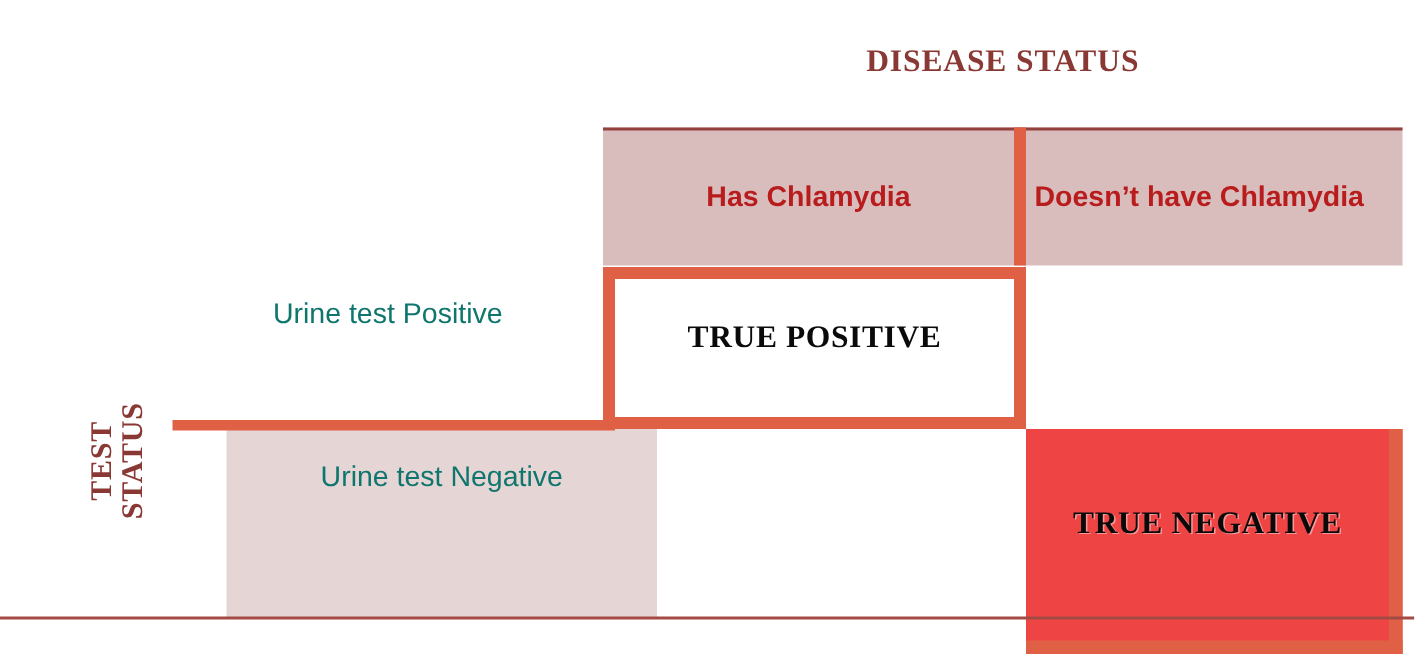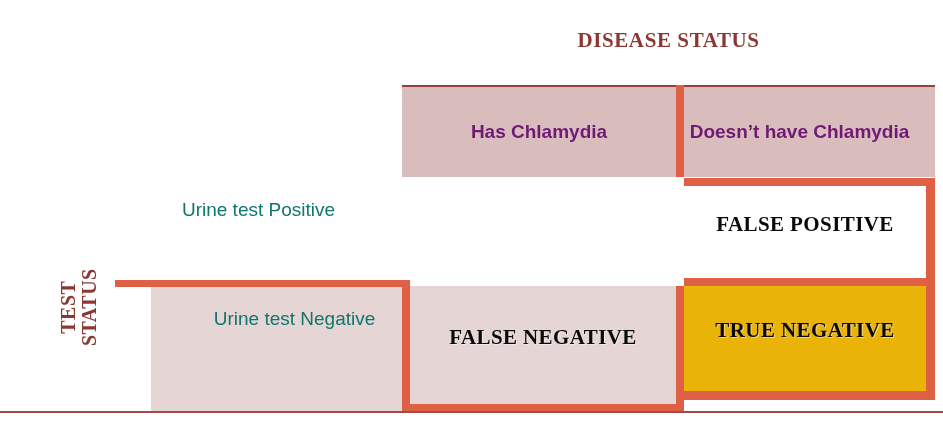--- a/index.html
+++ b/index.html
@@ -75,21 +75,21 @@
   .col-header {
     flex: 0 0 274px;
     display: flex;
     align-items: center;
     justify-content: center;
     text-align: center;
     font-family: "Liberation Sans", sans-serif;
     font-weight: bold;
     font-size: 19px;
     line-height: 1.35;
-    color: #701a75;
+    color: #b91c1c;
     box-sizing: border-box;
   }
   .col-header.second {
     flex: 0 0 259px;
     padding-right: 12px;
     border-radius: 21px;
   }
 
   
   .header-divider {
@@ -175,22 +175,22 @@
     width: 282px;
     height: 126px;
     background: #e6d5d5;
     border: 8px solid #df6044;
     border-top: 0;
   }
   .cell.tn {
     left: 684px;
     top: 286px;
     width: 251px;
-    height: 114px;
-    background: #eab308;
+    height: 150px;
+    background: #ef4444;
     border-bottom: 9px solid #df6044;
     border-right: 9px solid #df6044;
     border-top: 0;
     border-left: 0;
   }
 
   
   .row-split-rule {
     position: absolute;
     left: 115px;
@@ -228,19 +228,18 @@
     <div class="col-header first">Has Chlamydia</div>
     <div class="col-header second">Doesn’t have Chlamydia</div>
   </div>
   <div class="header-divider"></div>
 
   <div class="row-label positive">Urine test Positive</div>
   <div class="row-label negative">Urine test Negative</div>
 
   <div class="row-split-rule"></div>
 
-  <div class="cell fp">FALSE POSITIVE</div>
-  <div class="cell fn">FALSE NEGATIVE</div>
+  <div class="cell tp">TRUE POSITIVE</div>
   <div class="cell tn">TRUE NEGATIVE</div>
 
   <div class="baseline"></div>
 
 </div>
 
 </body></html>

